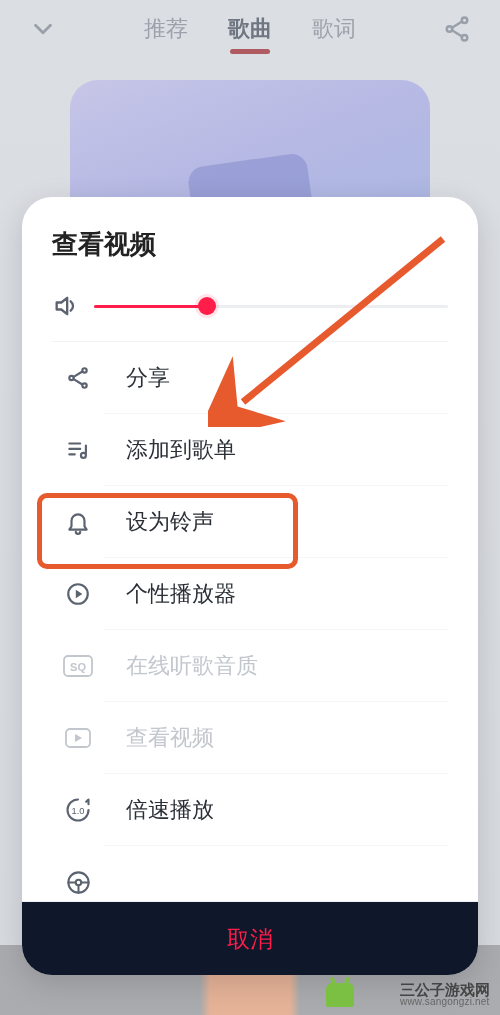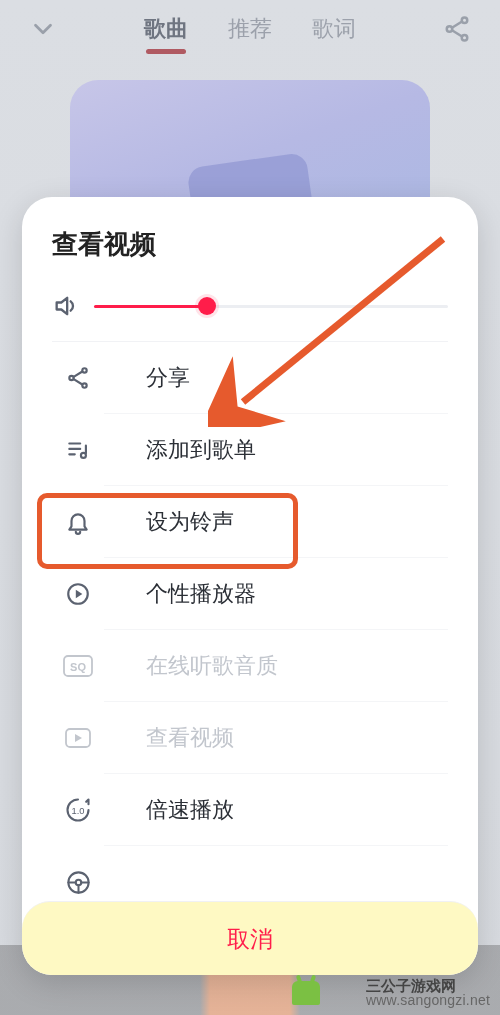--- a/index.html
+++ b/index.html
@@ -173,21 +173,20 @@
     }
     .menu-item:last-of-type::after { display:none; }
     .menu-item .icon-slot {
       width: 52px;
       display: flex; align-items: center; justify-content: center;
       color: #5b6270;
     }
     .menu-item .label {
       font-size: 22px;
       color: #2b2f36;
-      margin-left: 20px;
     }
     .menu-item.disabled .label,
     .menu-item.disabled .icon-slot { color: #c2c6cd; }
 
     
     .highlight-box {
       position: absolute;
       border: 5px solid #e65a2d;
       border-radius: 10px;
       pointer-events: none;
@@ -206,23 +205,22 @@
       width: 250px;
       height: 200px;
     }
 
     .cancel-bar {
       border-top: 1px solid #f0f1f4;
       text-align: center;
       font-size: 23px;
       color: #ff1d4a;
       padding: 22px 0 20px 0;
-      background: #fef9c3;
-      position: relative;
-      border-radius: 28px;
+      background: #0f172a;
+      position: relative;
     }
 
     
     .watermark {
       position: absolute;
       right: 6px;
       bottom: 6px;
       display: flex;
       align-items: center;
       gap: 6px;
@@ -243,37 +241,37 @@
       background:#7bc043;
       border-radius:2px;
       top:-6px;
     }
     .watermark .android::before { left:5px; transform: rotate(-20deg);}
     .watermark .android::after  { right:5px; transform: rotate(20deg);}
     .watermark .wm-text {
       display:flex; flex-direction: column; line-height:1;margin-left:40px;
     }
     .watermark .wm-text .cn { font-size: 15px; font-weight:700; color:#444;}
-    .watermark .wm-text .en { font-size: 14px; color:#666; letter-spacing:0.2px;}
+    .watermark .wm-text .en { font-size: 10px; color:#666; letter-spacing:0.2px;}
 
     svg { display:block; }
   </style>
 </head>
 <body>
 
 <div class="page-bg"></div>
 
 <div class="top-tabs">
   <span class="top-left-caret">
     <svg width="30" height="30" viewBox="0 0 24 24" fill="none" stroke="currentColor" stroke-width="2.2" stroke-linecap="round" stroke-linejoin="round">
         <polyline points="6 9 12 15 18 9"></polyline>
       </svg>
   </span>
+  <span class="tab">推荐</span>
   <span class="tab active">歌曲</span>
-  <span class="tab">推荐</span>
   <span class="tab">歌词</span>
   <span class="top-right-share">
     <svg width="30" height="30" viewBox="0 0 24 24" fill="none" stroke="currentColor" stroke-width="2" stroke-linecap="round" stroke-linejoin="round">
       <circle cx="18" cy="5" r="2.2"></circle>
         <circle cx="6" cy="12" r="2.2"></circle>
         <circle cx="18" cy="19" r="2.2"></circle>
       <line x1="8" y1="11" x2="16" y2="6"></line>
         <line x1="8" y1="13" x2="16" y2="18"></line>
     </svg>
   </span>

